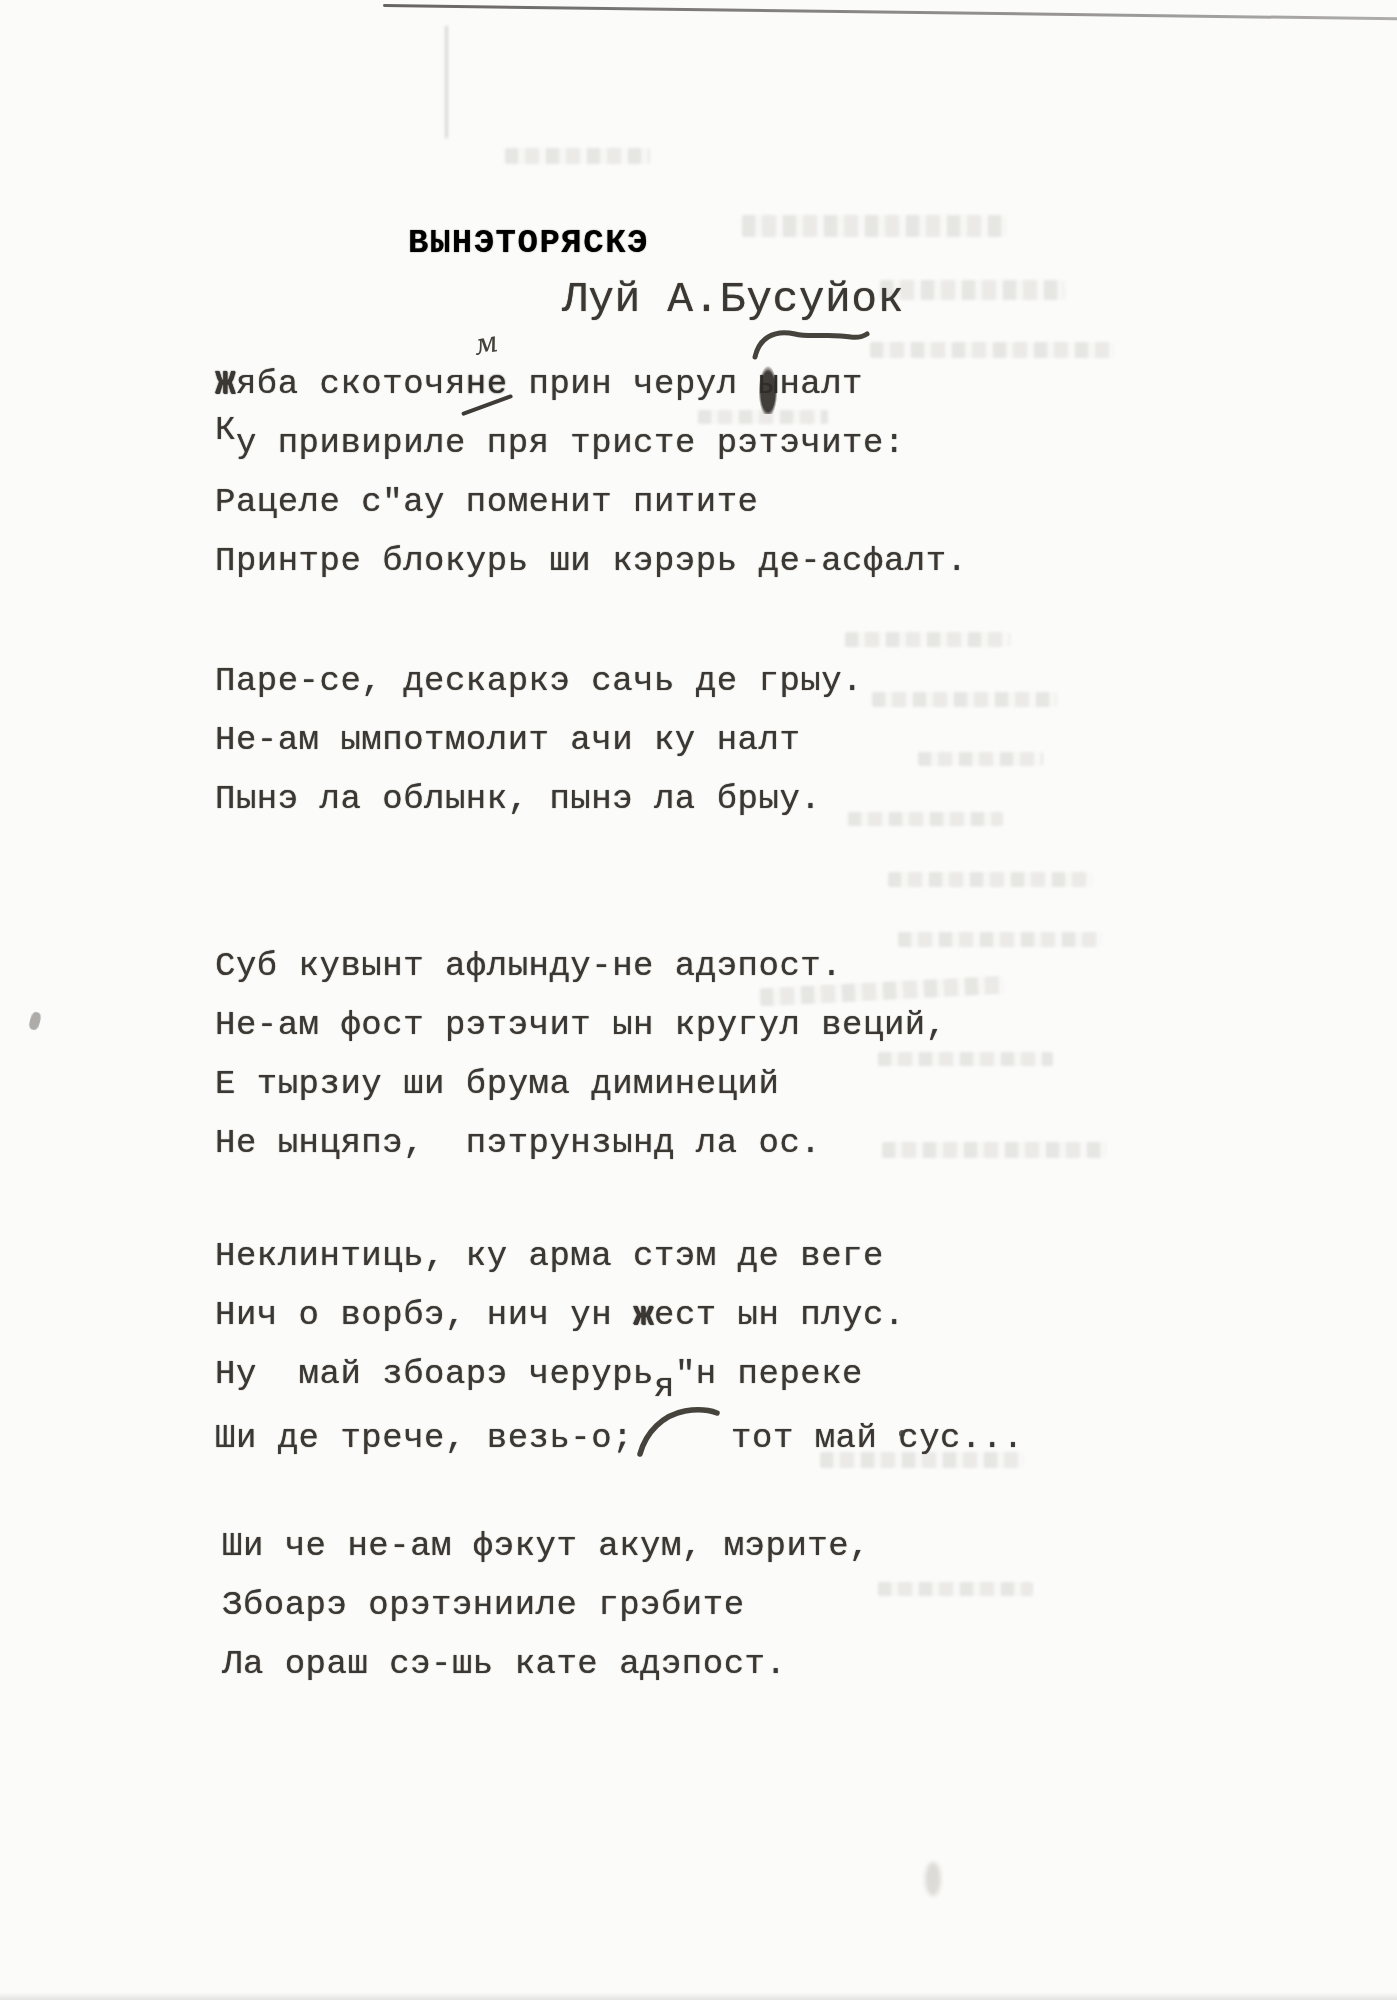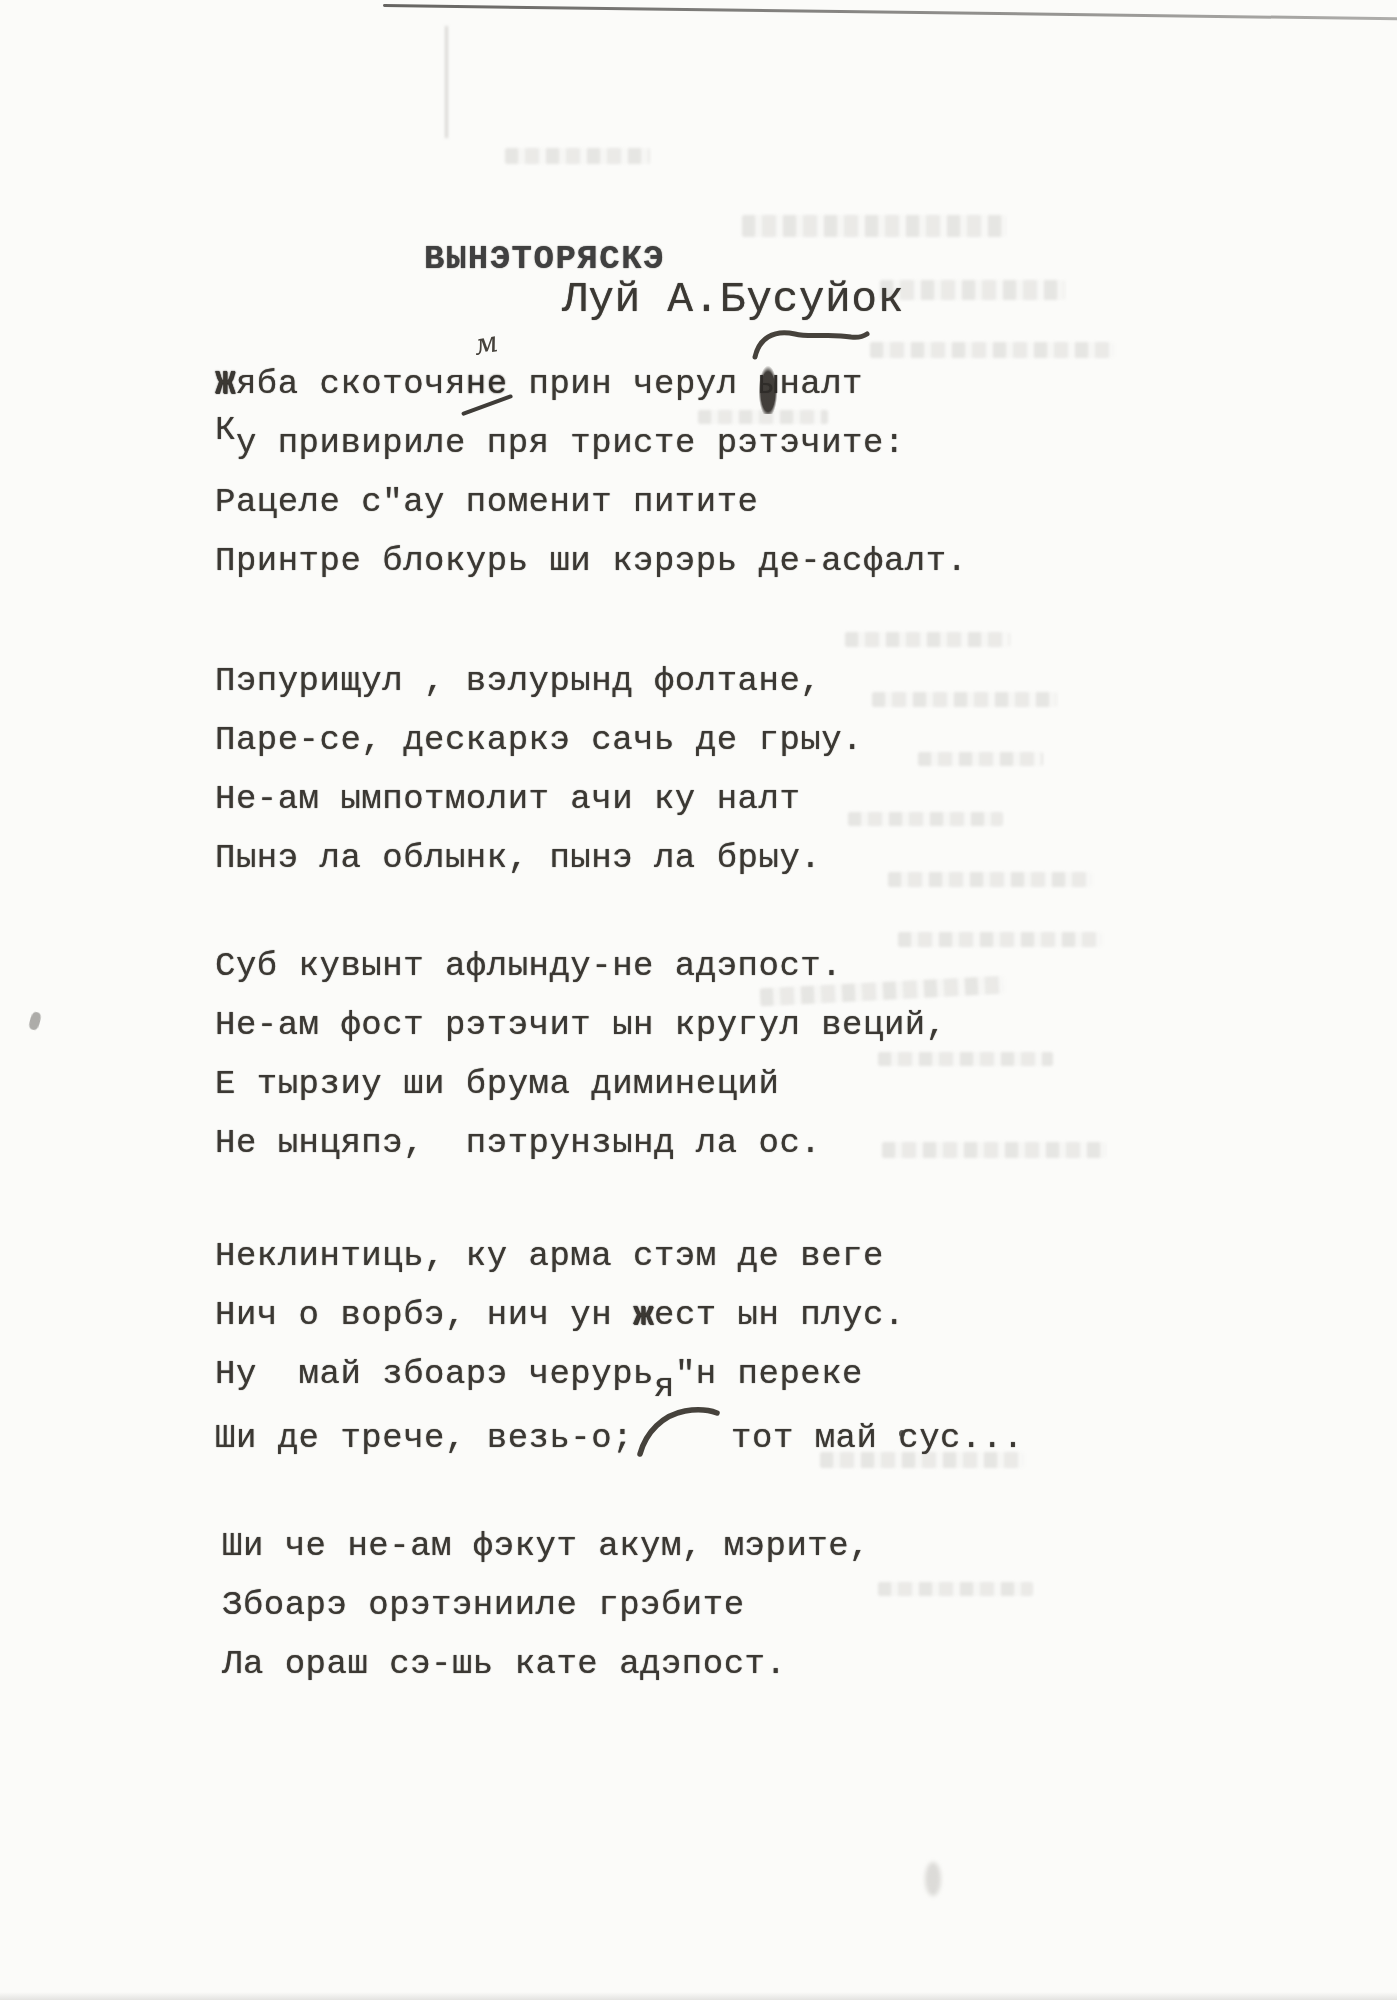--- a/index.html
+++ b/index.html
@@ -41,23 +41,23 @@
   
   .ghost{
     position:absolute;border-radius:2px;filter:blur(1.6px);opacity:.55;
     background:repeating-linear-gradient(90deg,
       rgba(150,148,142,.38) 0 13px, rgba(150,148,142,.08) 13px 20px,
       rgba(150,148,142,.30) 20px 34px, rgba(150,148,142,.05) 34px 41px);
   }
 
   
   .title{
-    position:absolute;left:408px;top:223px;margin:16px;
+    position:absolute;left:408px;top:223px;margin:0;
     font-size:34px;line-height:40px;font-weight:bold;letter-spacing:1.5px;
-    color:#404040;text-shadow:0 0 1.2px rgba(53,50,46,.9);
+    color:#000000;text-shadow:0 0 1.2px rgba(53,50,46,.9);
     white-space:pre;
   }
   .byline{
     position:absolute;left:562px;top:280px;
     font-size:43px;line-height:40px;letter-spacing:.5px;
     color:#3b3833;text-shadow:0 0 1px rgba(59,56,51,.85);
     white-space:pre;
   }
   .poem{position:absolute;left:215px;top:0;width:1100px;}
   .stanza{position:absolute;left:0;}
@@ -130,21 +130,20 @@
   <div class="poem" id="poem">
       <div class="stanza">
         <div class="line"><span class="ot">Ж</span><span>яба скоточя</span><span class="strike">не<span class="hand-above">м</span></span><span> прин черул </span><span class="blob">ы<svg width="120" height="36" viewBox="0 0 120 36">
               <path d="M4,32 C8,14 22,4 44,9 C60,13 78,8 100,12 C108,13 113,11 116,9" fill="none" stroke="#46423c" stroke-width="5" stroke-linecap="round"></path>
             </svg></span><span>налт</span></div>
         <div class="line"><span class="raised">К</span><span>у привириле пря тристе рэтэчите:</span></div>
         <div class="line"><span>Рацеле с"ау поменит питите</span></div>
         <div class="line"><span>Принтре блокурь ши кэрэрь де-асфалт.</span></div>
       </div>
       <div class="stanza">
-        <div class="line"><span>Пэпурищул , вэлурынд фолтане,</span></div>
         <div class="line"><span>Паре-се, дескаркэ сачь де грыу.</span></div>
         <div class="line"><span>Не-ам ымпотмолит ачи ку налт</span></div>
         <div class="line"><span>Пынэ ла облынк, пынэ ла брыу.</span></div>
       </div>
       <div class="stanza">
         <div class="line"><span>Суб кувынт афлынду-не адэпост.</span></div>
         <div class="line"><span>Не-ам фост рэтэчит ын кругул веций,</span></div>
         <div class="line"><span>Е тырзиу ши брума диминеций</span></div>
         <div class="line"><span>Не ынцяпэ,  пэтрунзынд ла ос.</span></div>
       </div>

